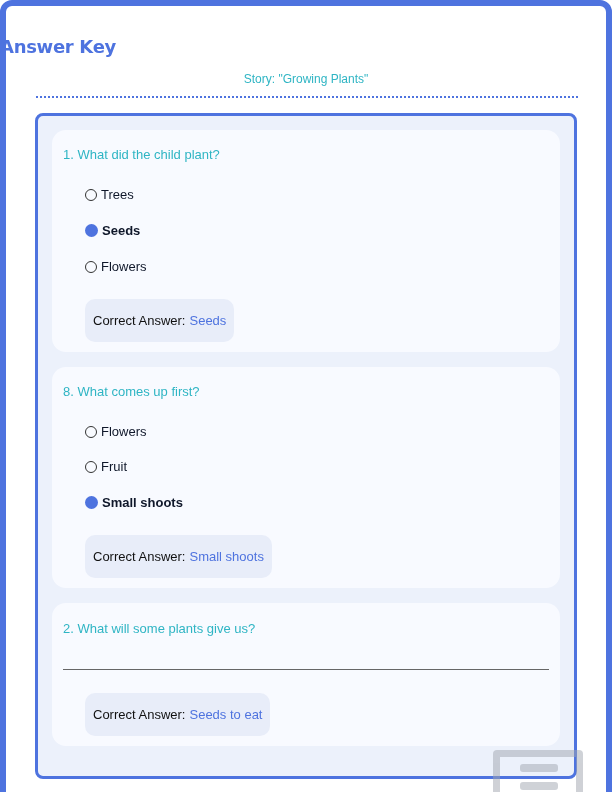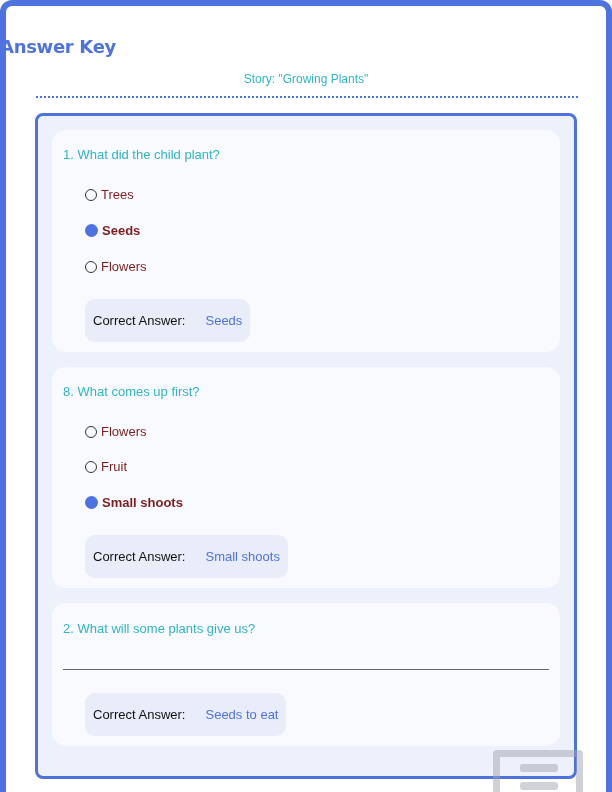--- a/index.html
+++ b/index.html
@@ -37,38 +37,37 @@
     .card-1 { top: 130px; height: 222px; }
     .card-2 { top: 367px; height: 221px; }
     .card-3 { top: 603px; height: 143px; }
 
     .question {
       position: absolute; left: 11px; font-family: "Liberation Sans", sans-serif;
       font-size: 13px; color: #2fb5c4; font-weight: normal;
     }
     .option {
       position: absolute; left: 33px; display: flex; align-items: center;
-      font-family: "Liberation Sans", sans-serif; font-size: 13px; color: #7f1d1d;
+      font-family: "Liberation Sans", sans-serif; font-size: 13px; color: #0f172a;
       cursor: pointer;
     }
     .radio {
       width: 12px; height: 12px; border-radius: 50%;
       border: 1.5px solid #333333; background: transparent; margin-right: 4px;
       flex: 0 0 auto;
     }
     .option.selected .radio { border: none; background: #4e73df; width: 13px; height: 13px; }
     .option.selected .opt-label { font-weight: bold; }
 
     .answer-box {
       position: absolute; left: 33px; height: 43px; padding: 0 8px;
       background: #e8edf9; border-radius: 10px;
       display: flex; align-items: center;
       font-family: "Liberation Sans", sans-serif; font-size: 13px; color: #111111;
       white-space: nowrap;
-      gap: 16px;
     }
     .answer-value { color: #4e73df; margin-left: 4px; }
 
     .answer-line {
       position: absolute; left: 11px; top: 66px; width: 486px; height: 0;
       border-top: 1.5px solid #666666;
     }
 
     .watermark {
       position: absolute; left: 493px; top: 750px; width: 90px; height: 60px;

